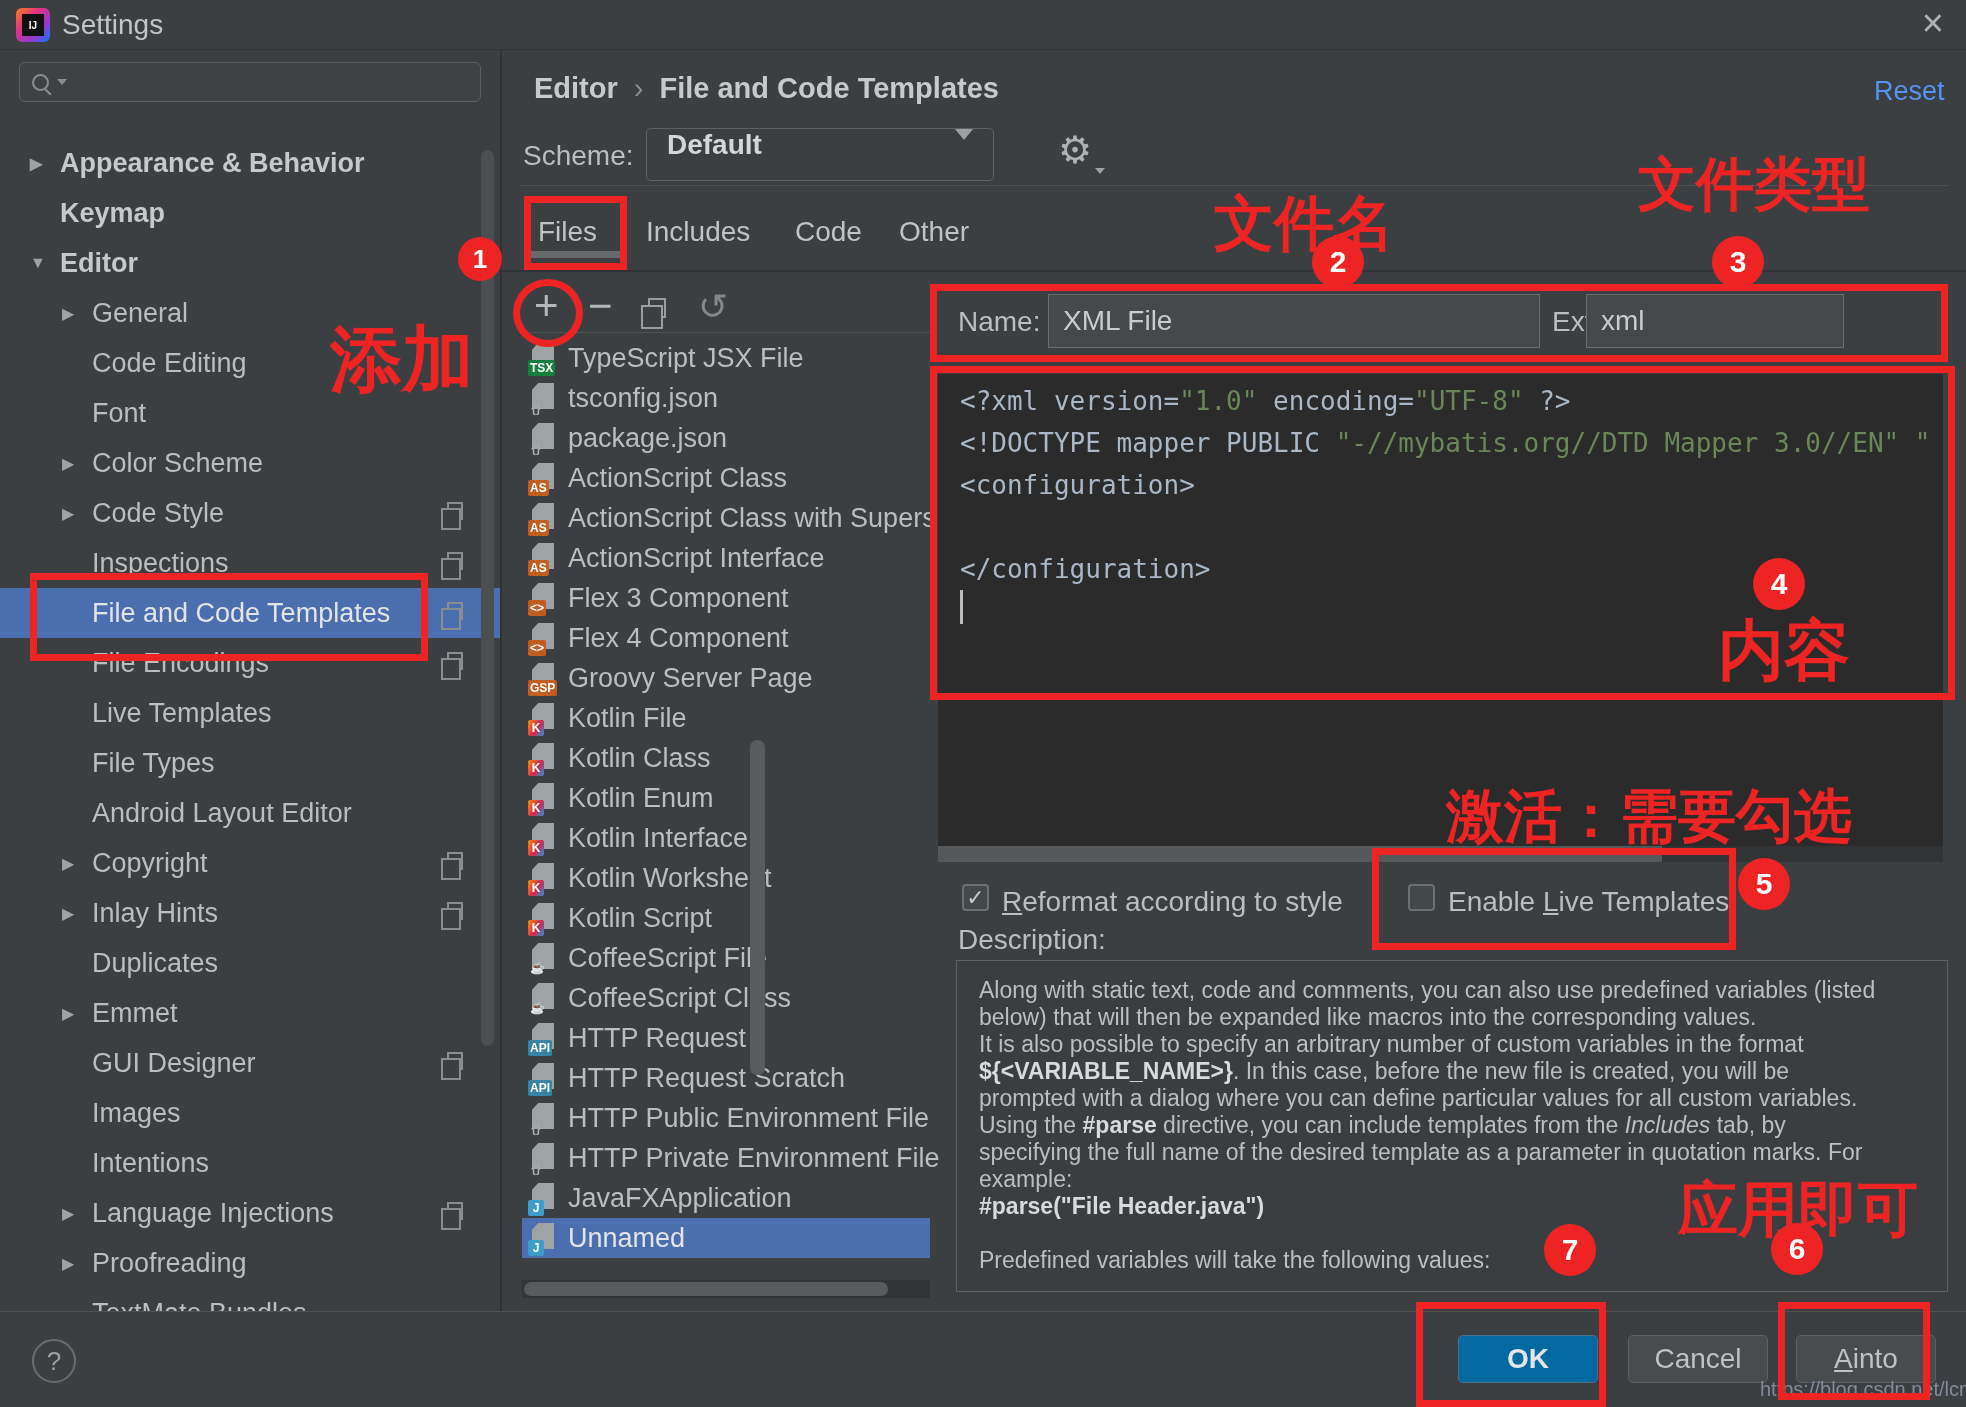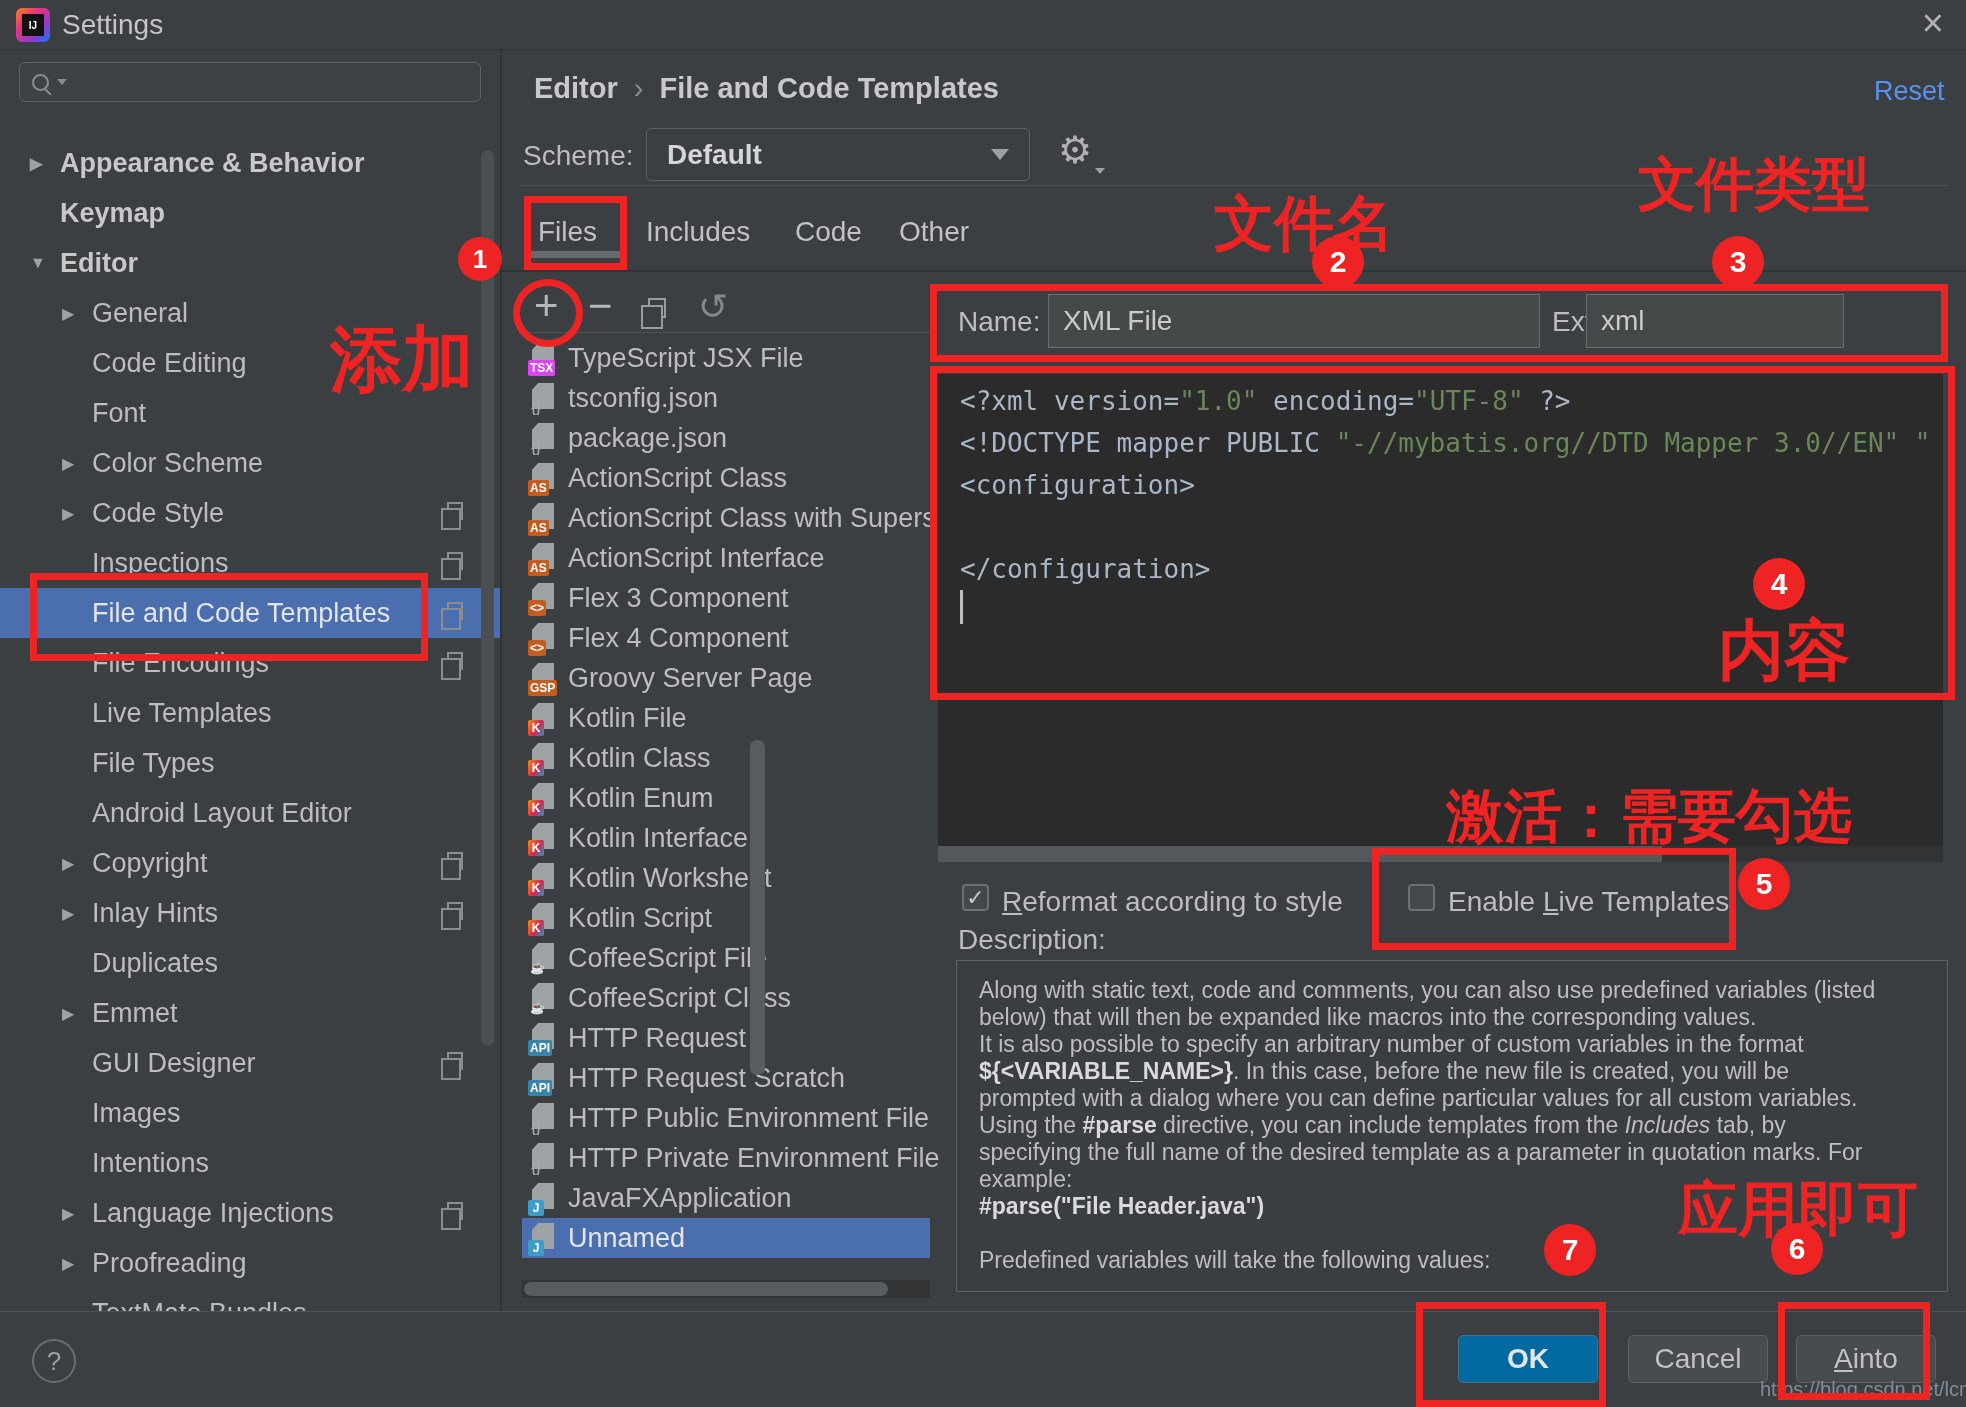--- a/index.html
+++ b/index.html
@@ -50,22 +50,22 @@
   .btn { position:absolute; top:23px; width:140px; height:48px; border-radius:5px; font-size:28px;
     display:flex; align-items:center; justify-content:center; cursor:pointer;
     background:#484C4E; border:1px solid #5E6163; color:#BFC1C3; }
   .btn.primary { background:#0369a1; border:1px solid #4C708C; color:#E4E6E8; font-weight:bold; }
 
   
   .breadcrumb { position:absolute; left:534px; top:72px; font-size:29px; font-weight:bold; color:#C7C9CB; }
   .breadcrumb .sep { color:#8A8D8F; font-weight:normal; margin:0 16px; }
   .reset-link { position:absolute; left:1874px; top:76px; font-size:27px; color:#5693F0; cursor:pointer; }
   .scheme-label { position:absolute; left:523px; top:140px; font-size:28px; }
-  .scheme-select { position:absolute; left:646px; top:128px; width:384px; height:53px;
-    border:1px solid #5E6163; border-radius:5px; display:flex; align-items:center; padding:0 20px; cursor:pointer; }
+  .scheme-select { position:absolute; left:646px; top:128px; width:348px; height:53px;
+    border:1px solid #5E6163; border-radius:5px; display:flex; padding:0 20px; cursor:pointer; }
   .scheme-select .val { font-size:28px; font-weight:bold; color:#D4D6D8; flex:1; }
   .caret-down { width:0; height:0; border-left:9px solid transparent; border-right:9px solid transparent;
     border-top:11px solid #9DA0A2; }
   .gear { position:absolute; left:1058px; top:128px; font-size:38px; color:#AFB1B3; cursor:pointer; }
   .gear-caret { position:absolute; left:1095px; top:168px; width:0; height:0;
     border-left:5px solid transparent; border-right:5px solid transparent; border-top:6px solid #9DA0A2; }
   .hsep1 { position:absolute; left:520px; top:185px; width:1428px; height:1px; background:#515151; }
   .tab-shadow { position:absolute; left:502px; top:270px; width:1464px; height:2px; background:#303336; }
 
   
@@ -283,21 +283,21 @@
 <div class="tool plus">+</div>
 <div class="tool minus">−</div>
 <div class="tool-copy"></div>
 <div class="tool undo">↺</div>
 <div class="list-sep"></div>
 
 <div class="tpl-list">
     <div class="tpl-row">
       <span class="ficon">
         <span class="doc"></span>
-        <span class="fbadge" style="background: #d946ef; color: rgb(255, 255, 255);">TSX</span>
+        <span class="fbadge" style="background: #15803d; color: rgb(255, 255, 255);">TSX</span>
       </span>
       <span>TypeScript JSX File</span>
     </div>
     <div class="tpl-row">
       <span class="ficon">
         <span class="doc"></span>
         <span class="fbadge" style="background: transparent; color: rgb(168, 172, 175);">{}</span>
       </span>
       <span>tsconfig.json</span>
     </div>

